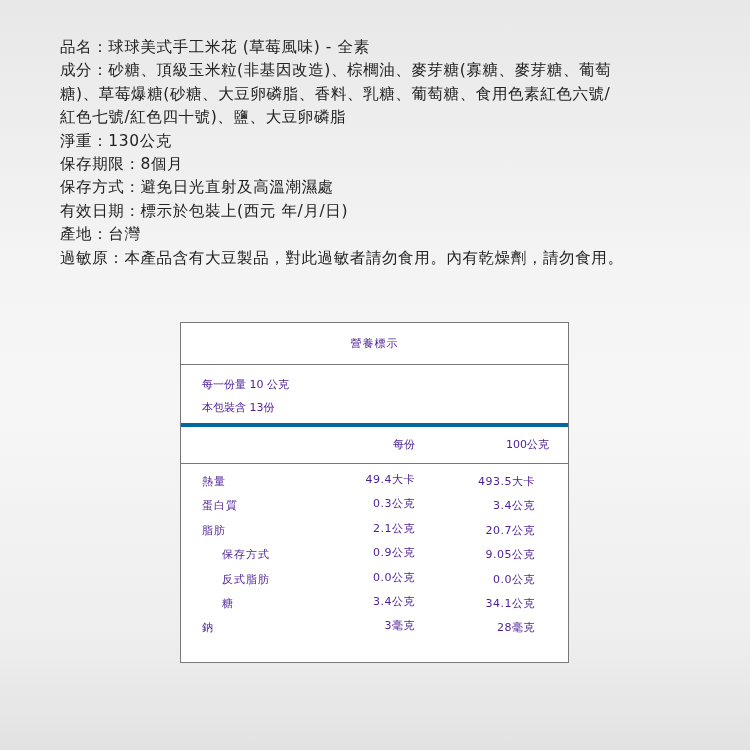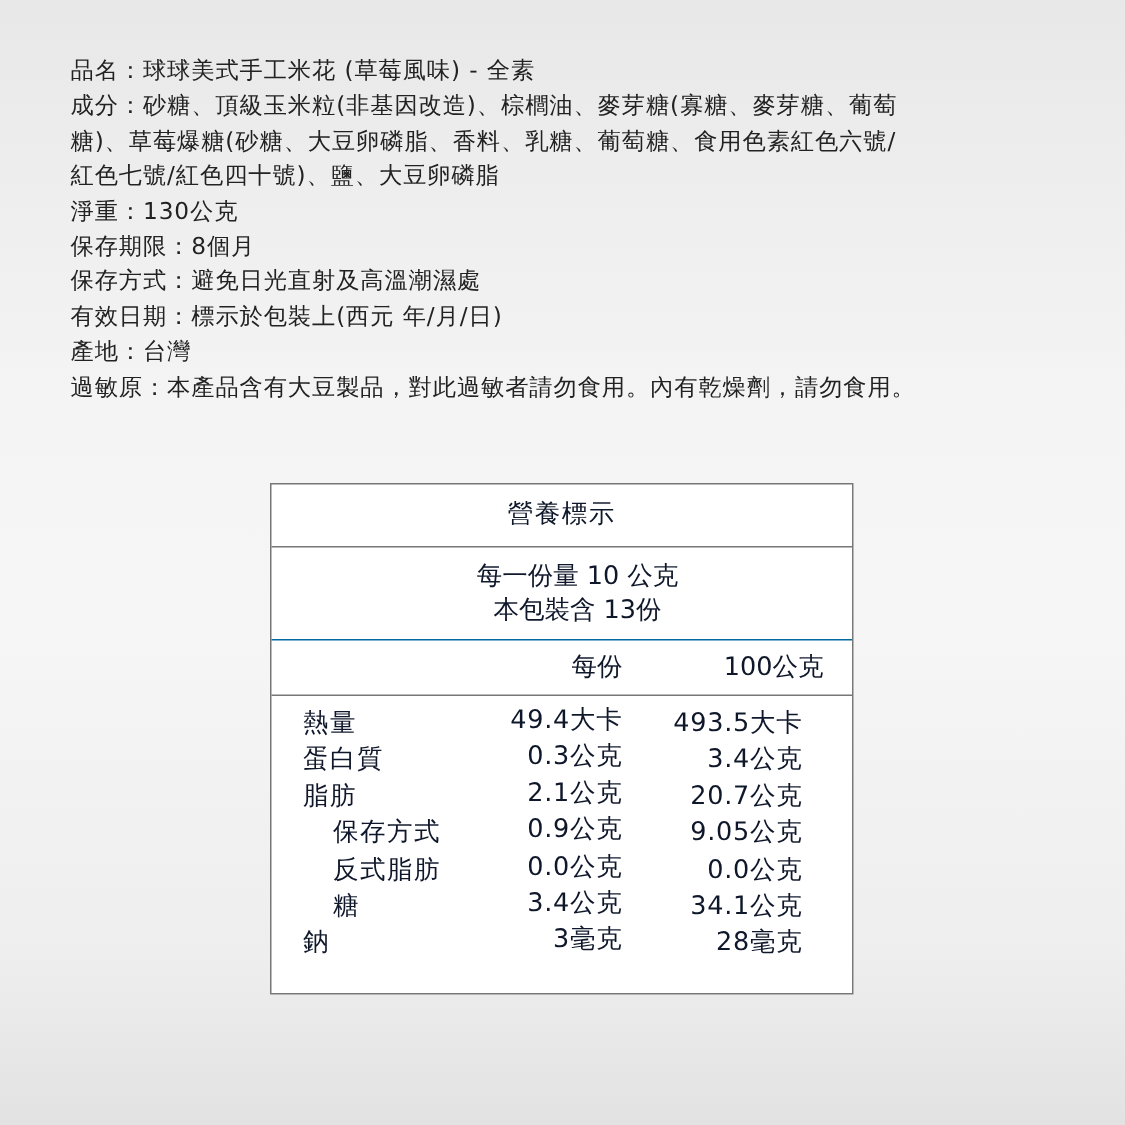--- a/index.html
+++ b/index.html
@@ -3,37 +3,37 @@
 <meta charset="utf-8">
 <style>
   html, body { margin: 0; padding: 0; }
   body {
     width: 750px; height: 750px; overflow: hidden; position: relative;
     background: linear-gradient(to bottom, #e8e8e8 0%, #f4f4f4 35%, #f6f6f6 55%, #eeeeee 85%, #e2e2e2 100%);
     font-family: "DejaVu Sans", "Liberation Sans", sans-serif;
     color: #222;
   }
   .info {
-    position: absolute; left: 47px; top: 36px; width: 660px;
+    position: absolute; left: 60px; top: 36px; width: 660px;
     font-size: 15.5px; line-height: 23.4px; letter-spacing: 0.6px;
   }
   .info .line { white-space: nowrap; }
   .label-table {
     position: absolute; left: 180px; top: 322px; width: 389px; height: 341px;
     background: #ffffff; border: 1px solid #777;
     box-sizing: border-box;
-    font-size: 17px; color: #0f172a;
+    font-size: 11px; color: #4c1d95;
   }
   .lt-title {
     height: 41px; line-height: 41px; text-align: center;
     border-bottom: 1px solid #777; letter-spacing: 1px;
   }
   .lt-serving {
-    height: 62px; border-bottom: 1px solid #0369a1;
-    padding: 8px 0 0 21px; box-sizing: border-box; line-height: 23px; text-align: center;
+    height: 62px; border-bottom: 4px solid #0369a1;
+    padding: 8px 0 0 21px; box-sizing: border-box; line-height: 23px;
   }
   .lt-head {
     height: 36px; border-bottom: 1px solid #777; position: relative;
   }
   .col-a { position: absolute; right: 153px; top: 0; line-height: 36px; text-align: left; }
   .col-b { position: absolute; right: 19px; top: 0; line-height: 36px; text-align: left; }
   .lt-body { padding-top: 6px; }
   .row { position: relative; height: 24.4px; line-height: 24.4px; }
   .row .name { position: absolute; left: 21px; letter-spacing: 1px; }
   .row .name.sub { left: 41px; }

